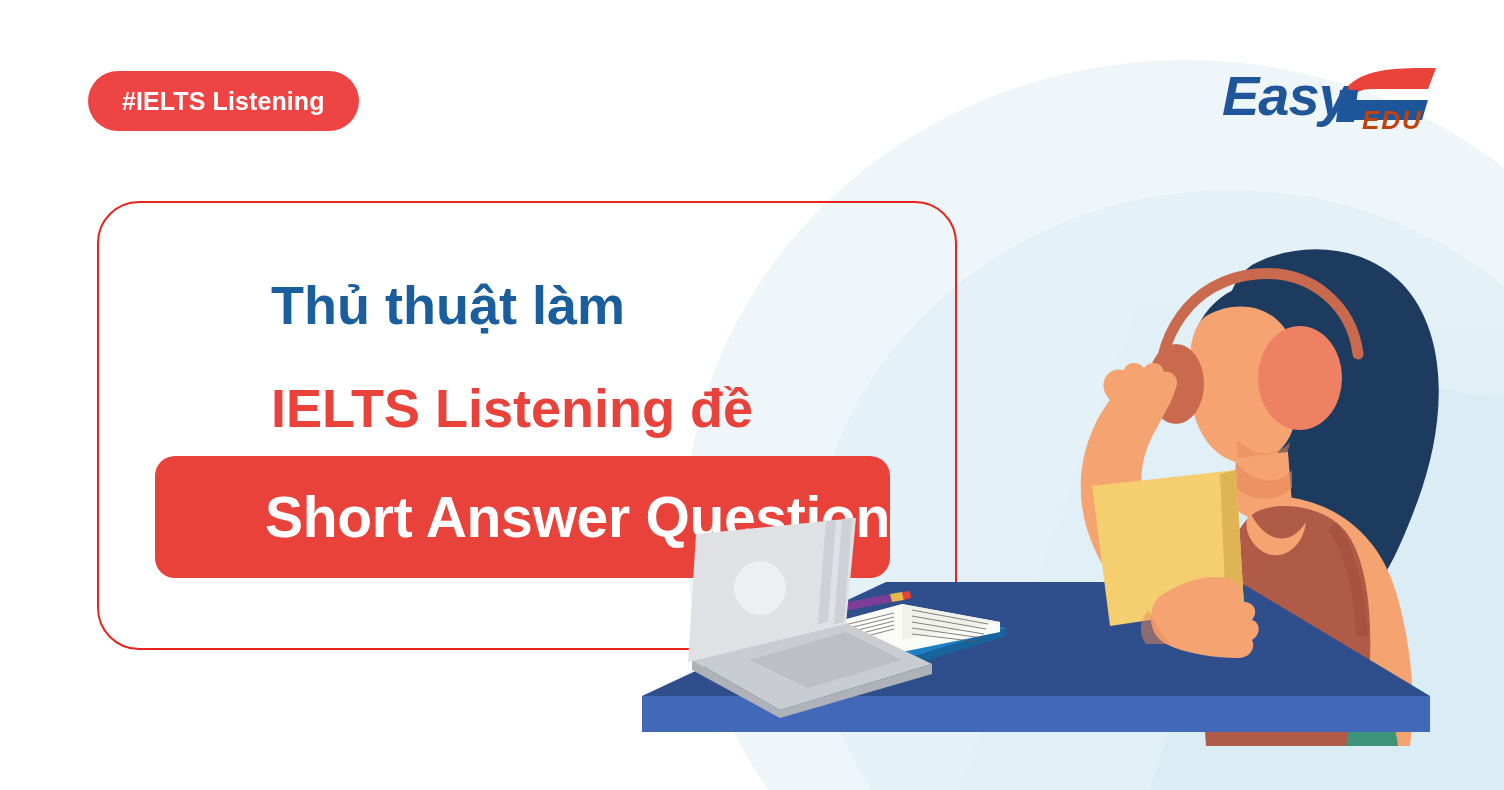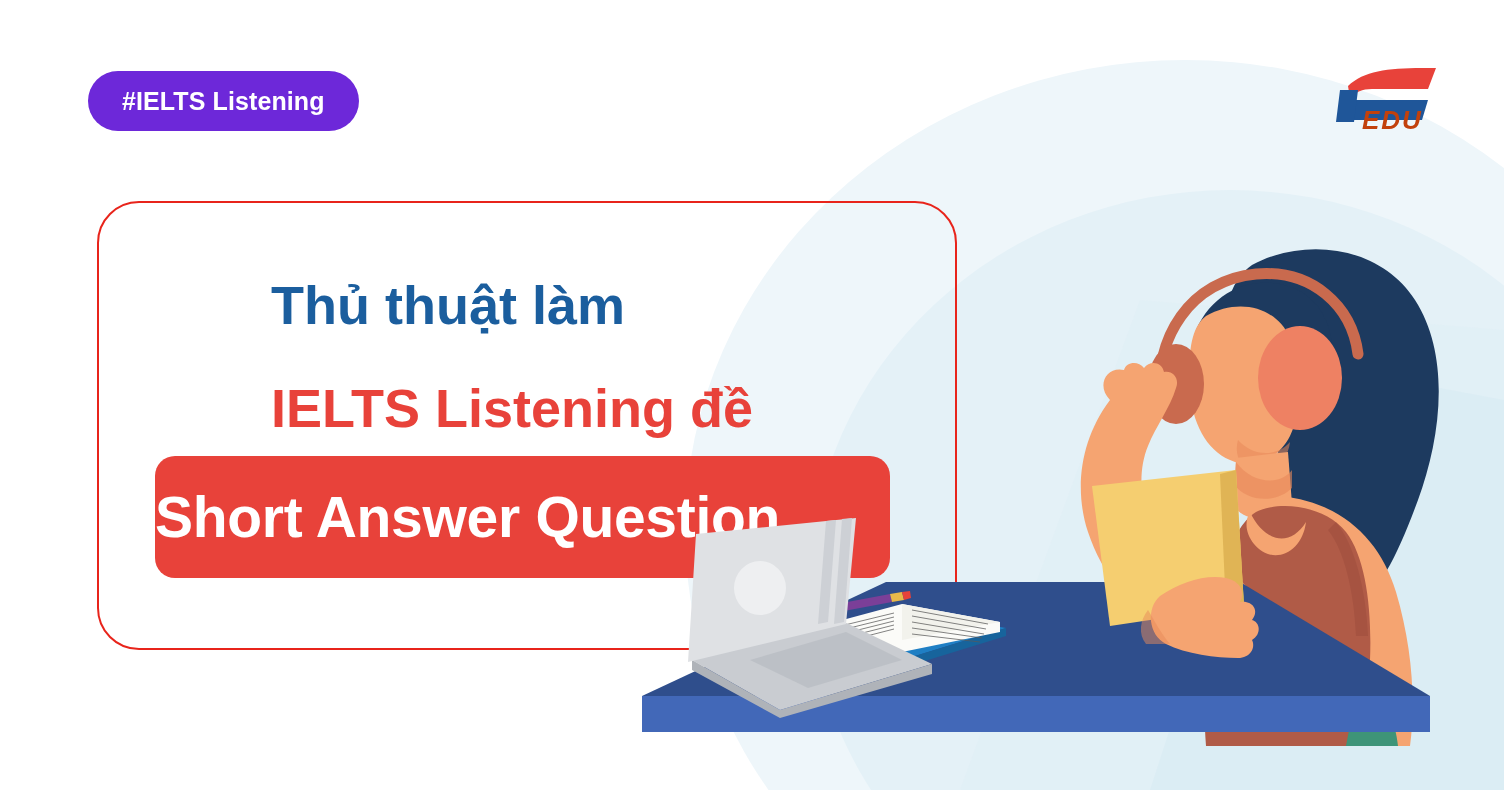--- a/index.html
+++ b/index.html
@@ -12,21 +12,21 @@
   }
   #stage{position:absolute;left:0;top:0;width:1504px;height:790px;overflow:hidden;background:#fff;}
 
   
   .bg-layer{position:absolute;left:0;top:0;width:1504px;height:790px;pointer-events:none;}
 
   
   #badge{
     position:absolute;left:88px;top:71px;
     height:60px;padding:0 34px;
-    background:#6d28d9;border-radius:30px;
+    background:#ef4444;border-radius:30px;
     display:flex;align-items:center;justify-content:center;
   }
   #badge .t{
     color:#ffffff;font-size:25px;font-weight:bold;letter-spacing:.1px;
     white-space:nowrap;line-height:1;
   }
 
   
   #logo{position:absolute;left:1222px;top:62px;width:215px;height:78px;}
   #logo .easy{
@@ -60,21 +60,21 @@
     position:absolute;left:271px;top:380px;
     font-size:54px;font-weight:bold;color:#E8423A;
     line-height:1.05;white-space:nowrap;
   }
 
   
   #banner{
     position:absolute;left:155px;top:456px;
     width:735px;height:122px;
     background:#E8423A;border-radius:20px;
-    display:flex;align-items:center;justify-content:flex-start;
+    display:flex;align-items:center;justify-content:flex-end;
   }
   #banner .t{
     color:#ffffff;font-size:57px;font-weight:bold;
     letter-spacing:-.3px;white-space:nowrap;line-height:1;
   }
 
   
   #illus{position:absolute;left:640px;top:140px;width:864px;height:650px;}
   #illus svg{display:block;}
 </style>
@@ -98,20 +98,21 @@
       <path d="M960 790 L1140 300 L1504 330 L1504 790 Z" fill="#E0EFF5" opacity="0.75"></path>
       <path d="M1150 790 L1290 360 L1504 400 L1504 790 Z" fill="#D8EBF3" opacity="0.7"></path>
     </g>
   </svg>
 
   <div id="badge">
     <span class="t">#IELTS Listening</span>
   </div>
 
   <div id="logo">
+    <span class="easy">Easy</span>
     <svg width="215" height="78" viewBox="0 0 215 78" style="position:absolute;left:0;top:0;">
 
       <path d="M126 24 C142 9 165 6 200 6 L214 6 L206 27 L150 27 C140 27 134 30 128 36 Z" fill="#E8423A"></path>
 
       <path d="M122 38 L206 38 L200 58 L118 58 Z" fill="#1F5699"></path>
 
       <path d="M118 28 L136 28 L132 60 L114 60 Z" fill="#1F5699"></path>
     </svg>
     <span class="edu">EDU</span>
   </div>

